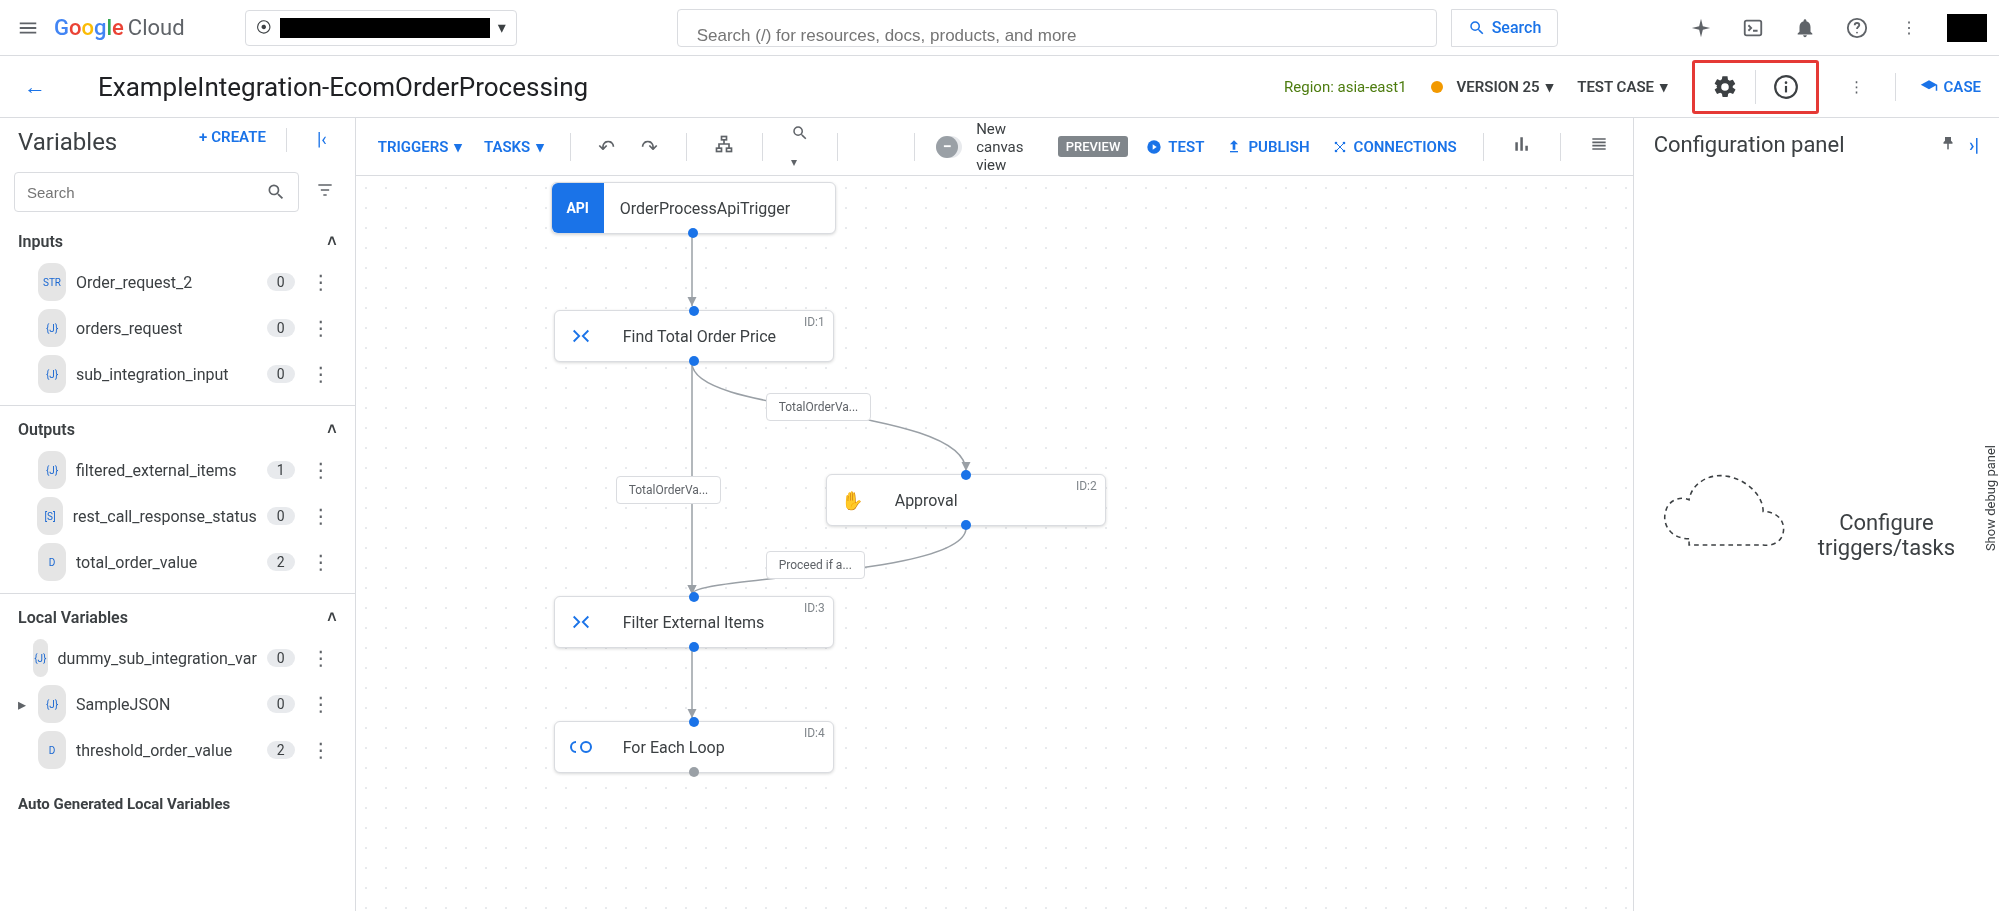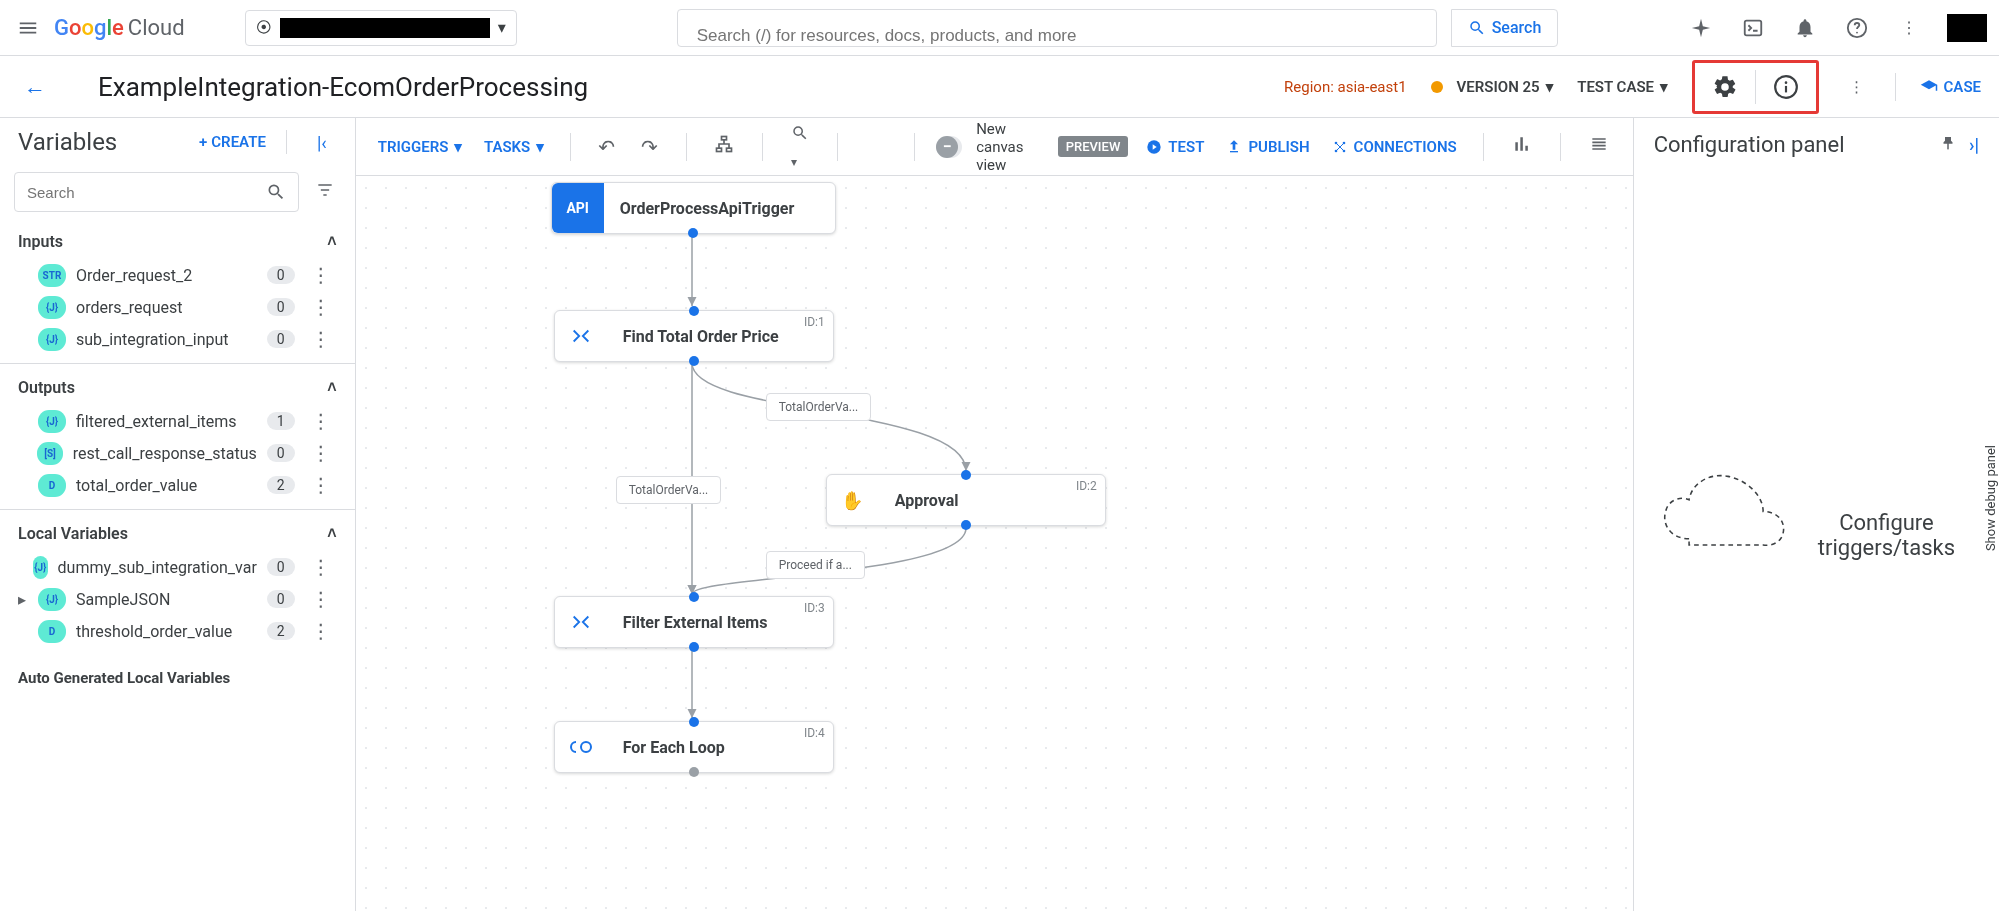--- a/index.html
+++ b/index.html
@@ -18,49 +18,49 @@
 .search-btn { display: flex; align-items: center; gap: 6px; margin-left: 4px; border-left: 1px solid #dadce0; padding: 0 16px; height: 38px; border-top: 1px solid #dadce0; border-bottom: 1px solid #dadce0; border-right: 1px solid #dadce0; border-radius: 0 4px 4px 0; color: #1a73e8; font-weight: 500; }
 .header-right { margin-left: auto; display: flex; align-items: center; gap: 24px; }
 .hdr-icon { width: 28px; height: 28px; display: flex; align-items: center; justify-content: center; color: #5f6368; cursor: pointer; }
 .avatar-block { width: 40px; height: 28px; background: #000; }
 
 
 .second-bar { height: 62px; border-bottom: 1px solid #dadce0; display: flex; align-items: center; padding: 0 18px; gap: 16px; }
 .back-arrow { color: #1a73e8; font-size: 22px; cursor: pointer; padding: 6px; }
 .page-title { font-size: 26px; color: #202124; margin-left: 30px; font-weight: 400; }
 .second-right { margin-left: auto; display: flex; align-items: center; gap: 24px; font-size: 15px; }
-.region-label { color: #c2410c; }
+.region-label { color: #4d7c0f; }
 .dot-orange { width: 12px; height: 12px; border-radius: 50%; background: #f29900; display: inline-block; margin-right: 8px; }
 .version-btn, .testcase-btn { font-weight: 600; color: #3c4043; display: flex; align-items: center; gap: 6px; cursor: pointer; }
 .highlight-box { border: 3px solid #e53935; border-radius: 3px; display: flex; align-items: center; padding: 4px 6px; gap: 6px; }
 .hb-item { width: 48px; height: 40px; display: flex; align-items: center; justify-content: center; }
 .hb-sep { width: 1px; height: 34px; background: #dadce0; }
 .learn-btn { color: #1a73e8; font-weight: 600; display: flex; align-items: center; gap: 6px; }
 
 
 .columns { display: flex; height: calc(100% - 118px); }
 
 
 .left-panel { width: 500px; border-right: 1px solid #dadce0; display: flex; flex-direction: column; overflow-y: auto; }
-.lp-header { display: flex; align-items: center; padding: 10px 18px; gap: 12px; }
+.lp-header { display: flex; align-items: flex-start; padding: 10px 18px; gap: 12px; }
 .lp-title { font-size: 24px; flex: 1; }
 .create-btn { color: #1a73e8; font-weight: 600; display: flex; align-items: center; gap: 4px; font-size: 15px; cursor: pointer; }
 .collapse-left { color: #1a73e8; padding: 0 10px; cursor: pointer; font-size: 18px; }
 .search-row { display: flex; align-items: center; padding: 6px 14px; gap: 10px; }
 .var-search { flex: 1; height: 40px; border: 1px solid #dadce0; border-radius: 4px; display: flex; align-items: center; padding: 0 12px; color: #5f6368; }
 .var-search input { border: none; outline: none; flex: 1; font-size: 15px; background: transparent; }
 .filter-icon { color: #5f6368; cursor: pointer; padding: 6px; font-size: 20px; }
 
 .section { border-bottom: 1px solid #dadce0; padding-bottom: 8px; margin-top: 6px; }
 .section-header { display: flex; align-items: center; padding: 8px 18px; font-weight: 600; font-size: 16px; cursor: pointer; }
 .chev-up { margin-left: auto; }
 
 .var-row { display: flex; align-items: center; padding: 4px 18px; gap: 10px; font-size: 16px; }
 .var-row .expand-tri { width: 10px; color: #5f6368; }
-.var-badge { width: 28px; height: 23px; border-radius: 11px; background: #5eead4; color: #1967d2; font-size: 10px; font-weight: 700; display: flex; align-items: center; justify-content: center; }
+.var-badge { width: 28px; height: 38px; border-radius: 11px; background: #e5e5e5; color: #1967d2; font-size: 10px; font-weight: 400; display: flex; align-items: center; justify-content: center; }
 .var-count { margin-left: auto; background: #e8eaed; color: #3c4043; border-radius: 12px; padding: 1px 10px; font-size: 14px; }
 .var-menu { color: #5f6368; padding: 0 6px; cursor: pointer; font-size: 20px; }
 .section-title-auto { padding: 14px 18px 4px; font-weight: 700; font-size: 15px; }
 
 
 .right-panel { width: 515px; border-left: 1px solid #dadce0; display: flex; flex-direction: column; position: relative; }
 .rp-header { display: flex; align-items: center; padding: 14px 20px 10px; font-size: 22px; gap: 12px; }
 .rp-header .pin { margin-left: auto; color: #5f6368; cursor: pointer; }
 .rp-header .expand { color: #1a73e8; cursor: pointer; font-size: 18px; font-weight: 600; }
 .rp-body { flex: 1; display: flex; flex-direction: row; align-items: center; justify-content: center; text-align: center; padding: 20px; }
@@ -75,21 +75,21 @@
 .ct-btn { color: #1a73e8; font-weight: 600; display: flex; align-items: center; gap: 6px; cursor: pointer; padding: 6px 4px; }
 .ct-sep { width: 1px; height: 28px; background: #dadce0; margin: 0 8px; }
 .ct-icon { color: #5f6368; cursor: pointer; padding: 6px; font-size: 20px; }
 .toggle { width: 44px; height: 22px; background: #e8eaed; border-radius: 11px; position: relative; cursor: pointer; }
 .toggle .knob { width: 22px; height: 22px; border-radius: 50%; background: #9aa0a6; position: absolute; left: 0; top: 0; display: flex; align-items: center; justify-content: center; color: #fff; font-weight: 700; font-size: 16px; }
 .badge-preview { background: #80868b; color: #fff; font-size: 13px; padding: 3px 8px; border-radius: 3px; font-weight: 500; }
 
 .canvas { flex: 1; position: relative; overflow: hidden; }
 .node { position: absolute; background: #fff; border: 1px solid #dadce0; border-radius: 6px; box-shadow: 0 1px 3px rgba(60,64,67,0.2); display: flex; align-items: center; padding: 0; min-height: 50px; }
 .node .icon-box { width: 52px; height: 100%; min-height: 50px; display: flex; align-items: center; justify-content: center; font-size: 18px; border-right: none; }
-.node .label { padding: 12px 16px; font-weight: 700; font-size: 16px; }
+.node .label { padding: 12px 16px; font-weight: 400; font-size: 16px; }
 .node .idtag { position: absolute; top: 4px; right: 8px; font-size: 12px; color: #80868b; }
 .node.api .icon-box { background: #1a73e8; color: #fff; font-weight: 700; font-size: 14px; border-radius: 6px 0 0 6px; }
 .node .port { position: absolute; width: 10px; height: 10px; border-radius: 50%; background: #1a73e8; }
 .node .port.bottom { bottom: -5px; left: 50%; transform: translateX(-50%); }
 .node .port.top { top: -5px; left: 50%; transform: translateX(-50%); }
 .node .port.gray { background: #9aa0a6; }
 .edge-label { position: absolute; background: #fff; border: 1px solid #dadce0; border-radius: 4px; padding: 6px 12px; font-size: 12px; color: #5f6368; }
 
 svg.edges { position: absolute; top: 0; left: 0; width: 100%; height: 100%; pointer-events: none; }
 

